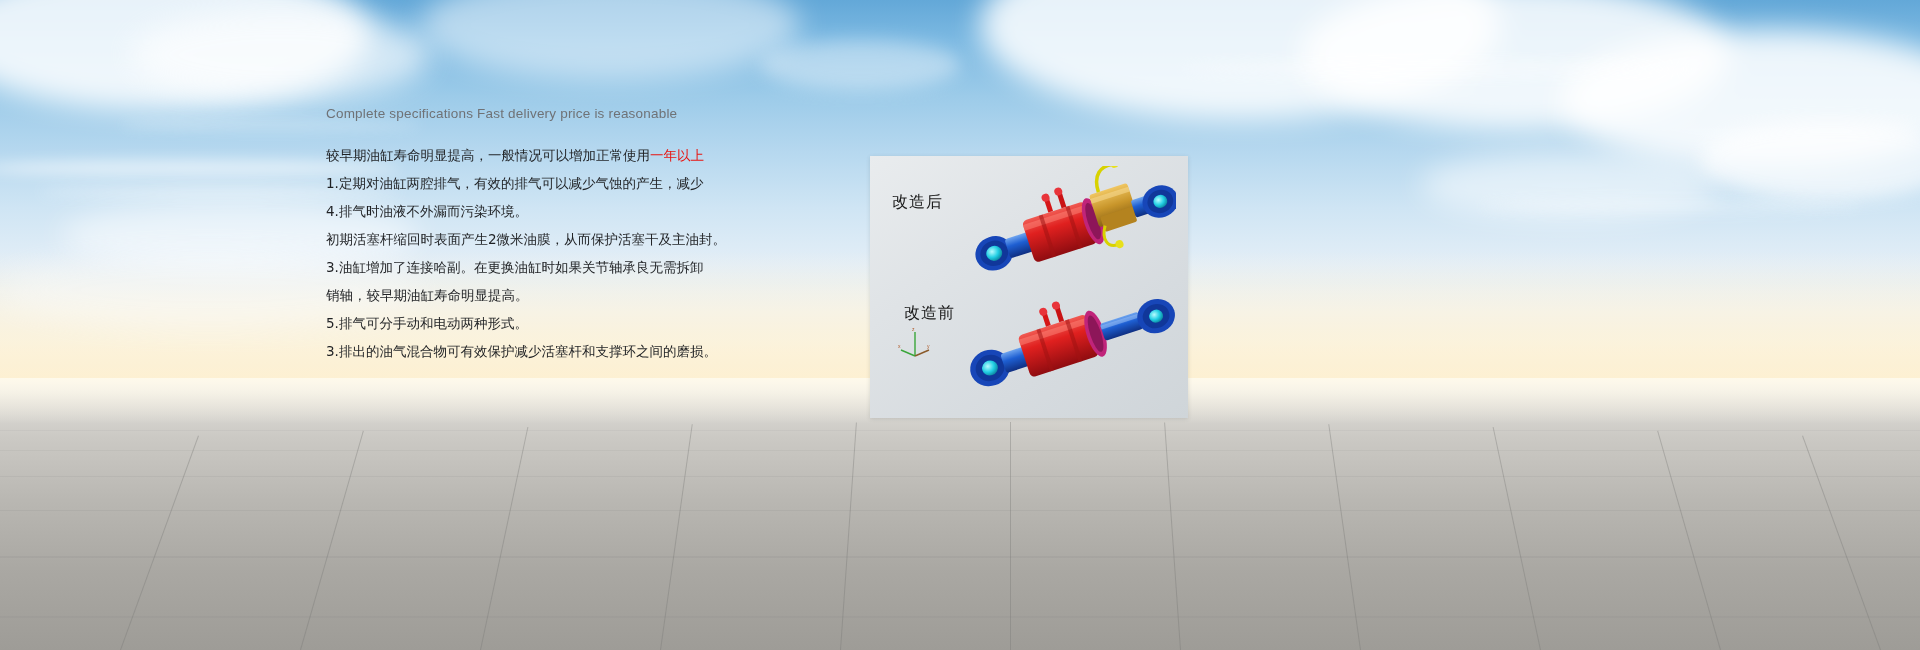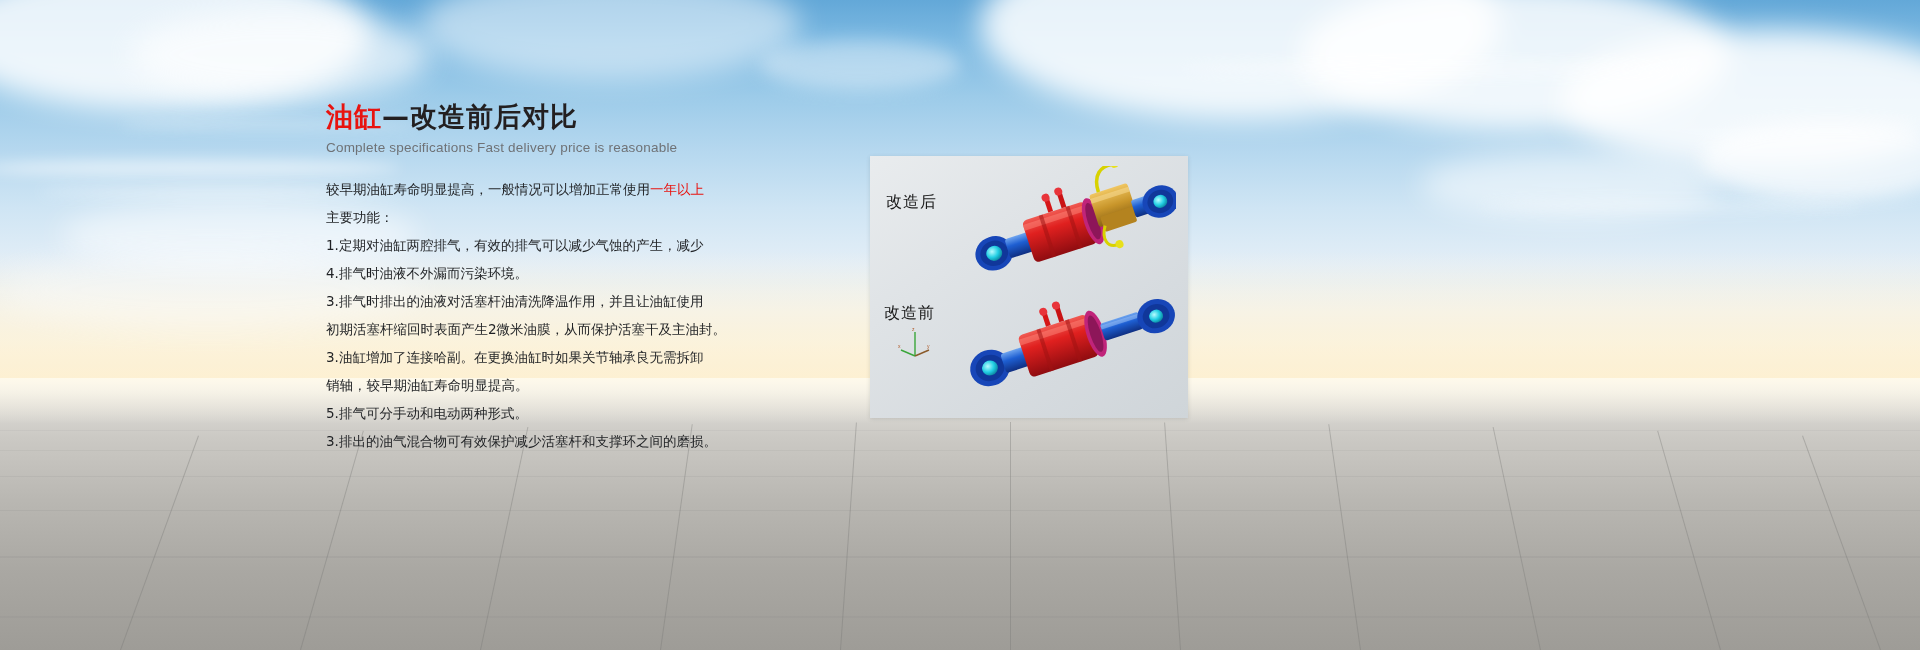--- a/index.html
+++ b/index.html
@@ -81,22 +81,22 @@
   .panel{
     position:absolute;left:870px;top:156px;width:318px;height:262px;
     background:linear-gradient(145deg,#e9ecee 0%,#dfe3e6 35%,#d6dbdf 70%,#cfd5d9 100%);
     box-shadow:0 1px 4px rgba(60,70,80,.18);
   }
   .panel-label{
     position:absolute;
     font-family:"DejaVu Serif","Liberation Serif",serif;
     font-size:16px;color:#1a1a1a;letter-spacing:1px;white-space:nowrap;
   }
-  .lbl-after{left:16px;top:36px;}
-  .lbl-before{left:14px;top:147px;}
+  .lbl-after{left:22px;top:36px;}
+  .lbl-before{left:34px;top:147px;}
 
   
   .triad{position:absolute;left:28px;top:170px;width:34px;height:34px;}
 
   
   .cyl{position:absolute;}
   .cyl-after{left:96px;top:10px;}
   .cyl-before{left:92px;top:120px;}
 </style>
 </head>
@@ -143,29 +143,26 @@
       <div class="tile-v" style="left:1010px;height:228px;transform:rotate(0deg);"></div>
       <div class="tile-v" style="left:1180px;height:228px;transform:rotate(-4deg);"></div>
       <div class="tile-v" style="left:1360px;height:228px;transform:rotate(-8deg);"></div>
       <div class="tile-v" style="left:1540px;height:228px;transform:rotate(-12deg);"></div>
       <div class="tile-v" style="left:1720px;height:228px;transform:rotate(-16deg);"></div>
       <div class="tile-v" style="left:1880px;height:228px;transform:rotate(-20deg);"></div>
     </div>
   </div>
 
   <div class="copy">
-    <h1 class="title"><span class="hl">油缸</span><span>—改造前后对比</span></h1>
     <p class="subtitle">Complete specifications Fast delivery price is reasonable</p>
 
     <div class="body">
       <p><span>较早期油缸寿命明显提高，一般情况可以增加正常使用</span><span class="hl">一年以上</span></p>
-      <p>主要功能：</p>
       <p>1.定期对油缸两腔排气，有效的排气可以减少气蚀的产生，减少</p>
       <p>4.排气时油液不外漏而污染环境。</p>
-      <p>3.排气时排出的油液对活塞杆油清洗降温作用，并且让油缸使用</p>
       <p>初期活塞杆缩回时表面产生2微米油膜，从而保护活塞干及主油封。</p>
       <p>3.油缸增加了连接哈副。在更换油缸时如果关节轴承良无需拆卸</p>
       <p>销轴，较早期油缸寿命明显提高。</p>
       <p>5.排气可分手动和电动两种形式。</p>
       <p>3.排出的油气混合物可有效保护减少活塞杆和支撑环之间的磨损。</p>
     </div>
   </div>
 
   <div class="panel">
 

